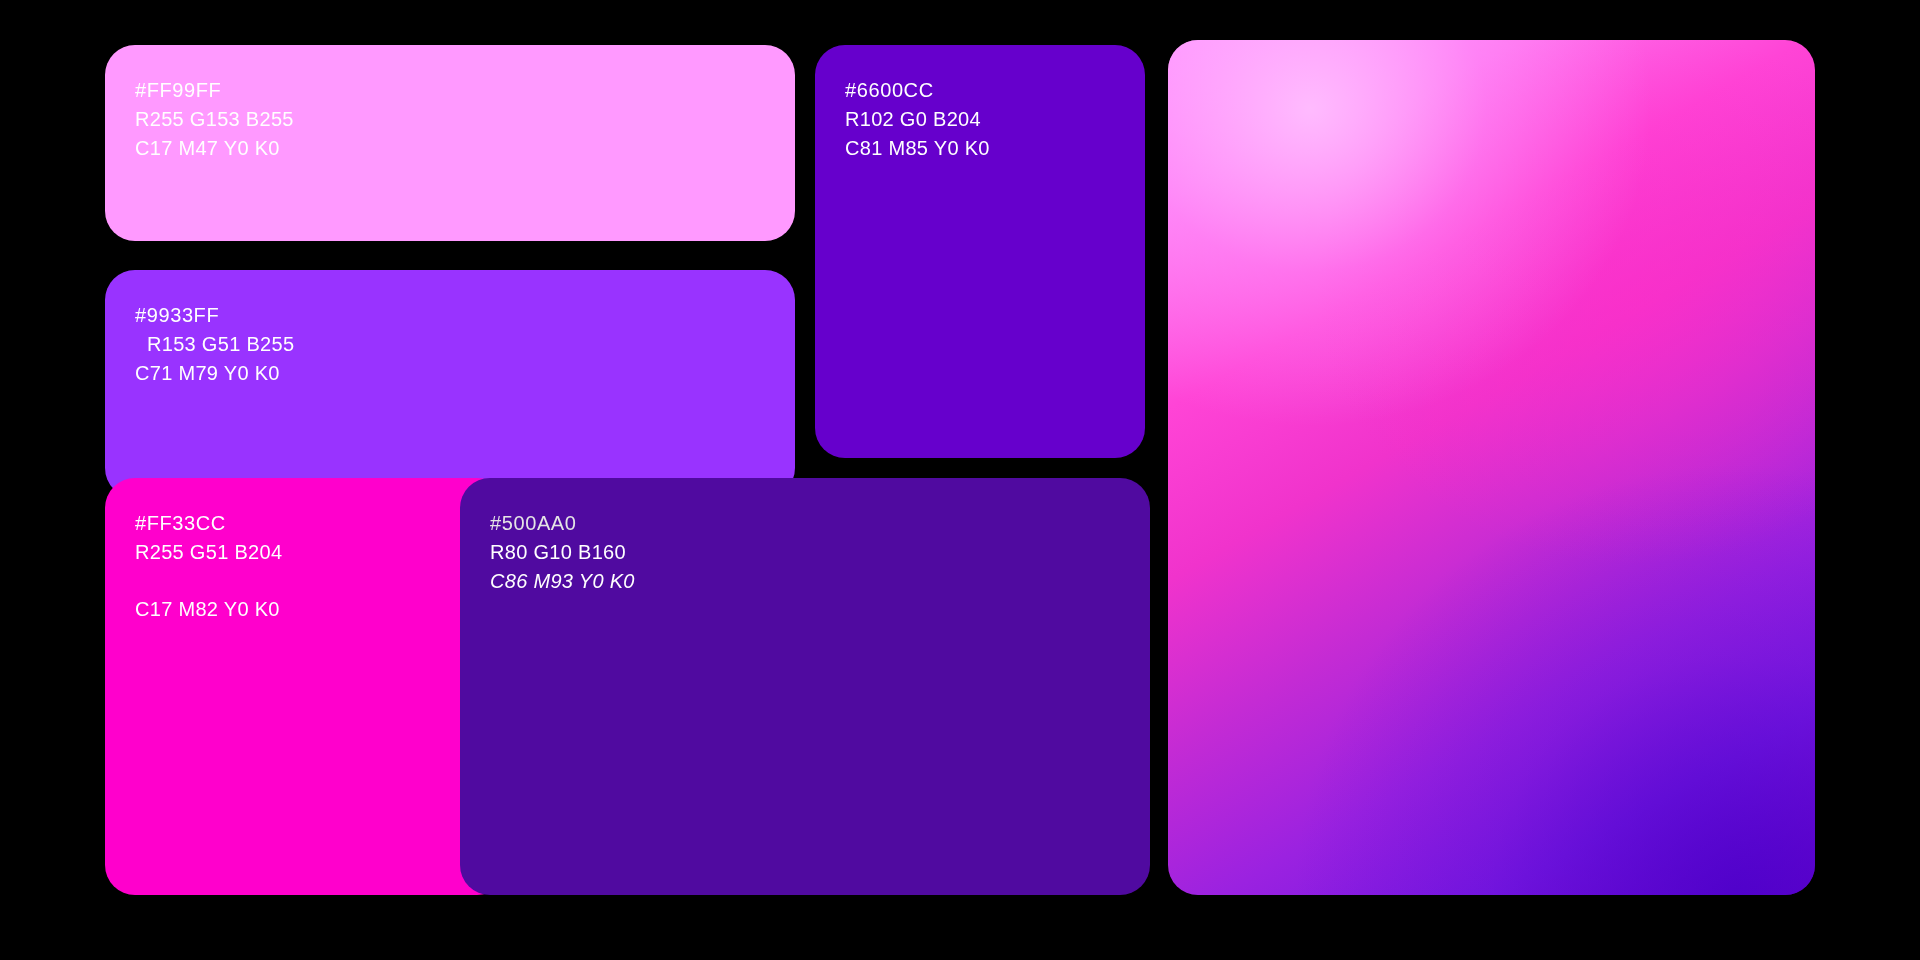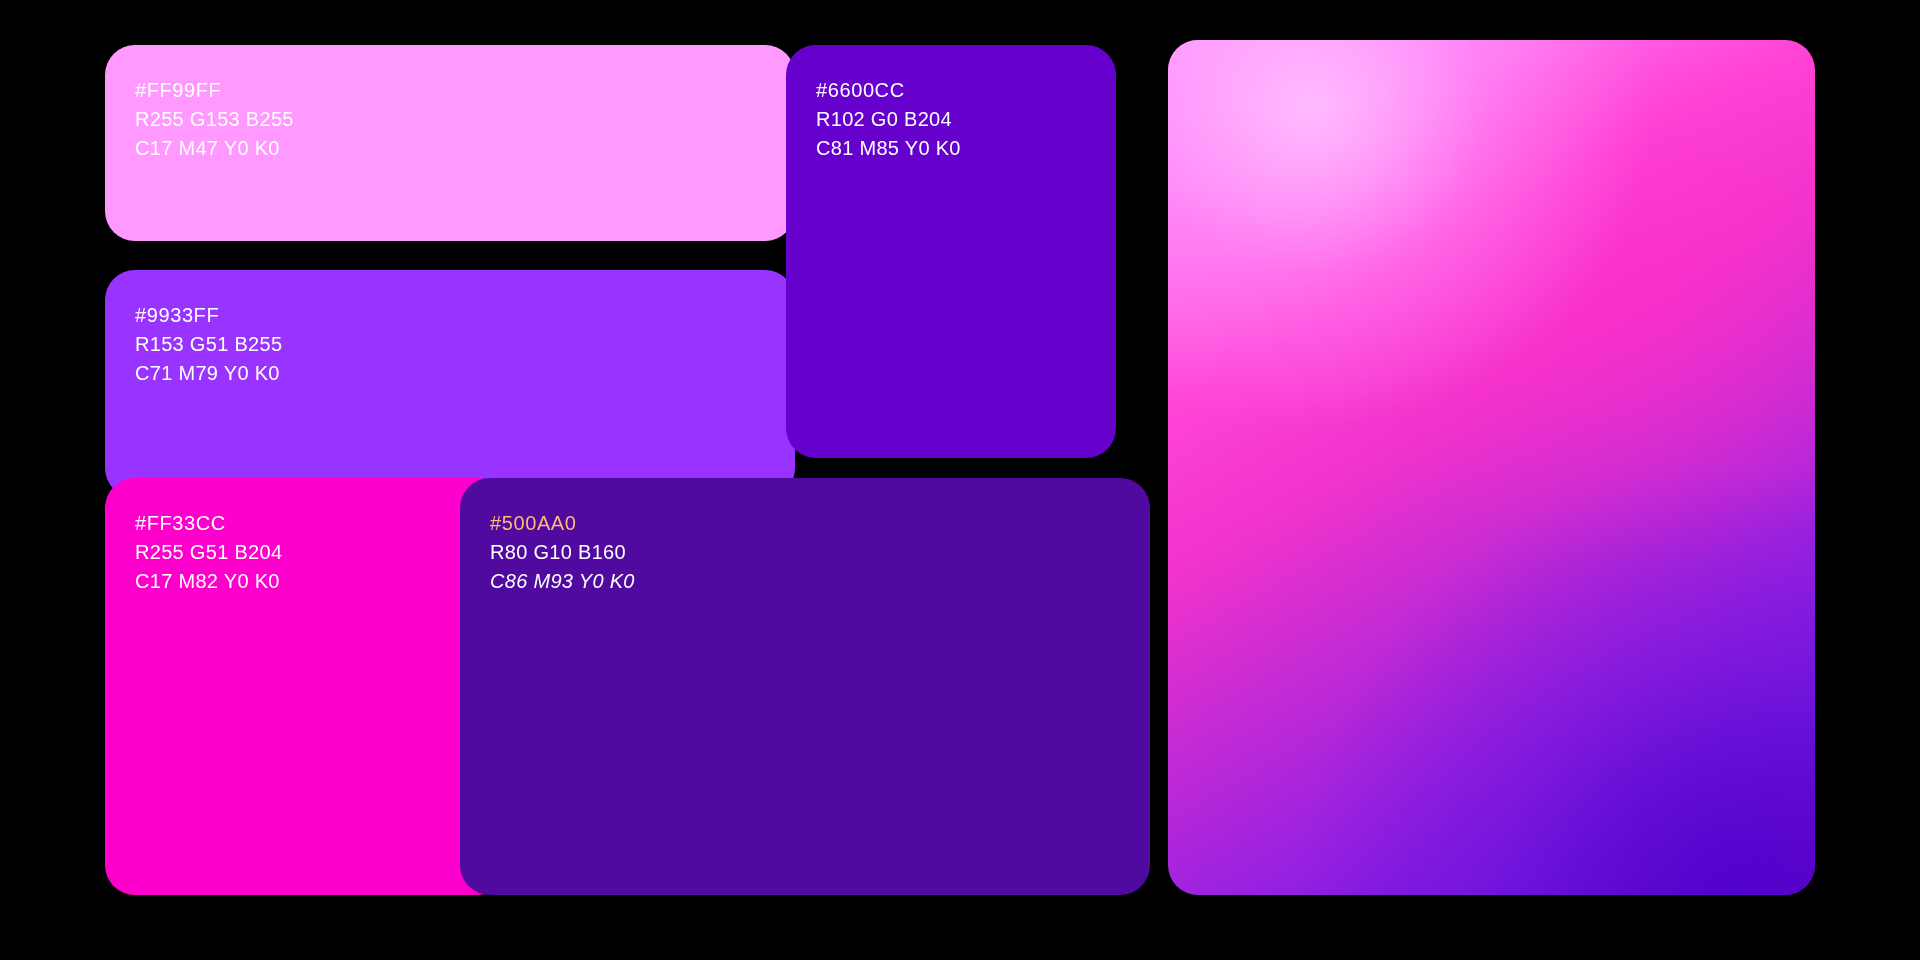--- a/index.html
+++ b/index.html
@@ -33,21 +33,21 @@
     color:#ffffff;
     white-space:nowrap;
     font-weight:400;
   }
   .swatch-line.hex { letter-spacing:0.6px; }
 
   
   #sw-ff99ff { left:105px;  top:45px;  width:690px; height:196px; }
   #sw-9933ff { left:105px;  top:270px; width:690px; height:228px; }
   #sw-ff33cc { left:105px;  top:478px; width:402px; height:417px; }
-  #sw-6600cc { left:786px;  top:45px;  width:330px; height:413px; }
+  #sw-6600cc { left:815px;  top:45px;  width:330px; height:413px; }
   #sw-500aa0 { left:460px;  top:478px; width:690px; height:417px; }
 
   #gradient-panel {
     position:absolute;
     left:1168px; top:40px;
     width:647px; height:855px;
     border-radius:30px;
     overflow:hidden;
   }
   #gradient-panel .grad-layer {
@@ -91,44 +91,44 @@
     <div class="swatch-info">
       <span class="swatch-line hex" style="color: rgb(255, 255, 255);">#FF99FF</span>
       <span class="swatch-line" style="color: rgb(255, 255, 255); text-align: center;">R255 G153 B255</span>
       <span class="swatch-line" style="color: rgb(255, 255, 255);">C17 M47 Y0 K0</span>
     </div>
   </div>
 
   <div class="swatch" id="sw-9933ff" style="background: rgb(153, 51, 255);">
     <div class="swatch-info">
       <span class="swatch-line hex" style="color: rgb(255, 255, 255);">#9933FF</span>
-      <span class="swatch-line" style="color: rgb(255, 255, 255);">R153 G51 B255</span>
+      <span class="swatch-line" style="color: rgb(255, 255, 255); margin-left: 12px;">R153 G51 B255</span>
       <span class="swatch-line" style="color: rgb(255, 255, 255);">C71 M79 Y0 K0</span>
     </div>
   </div>
 
   <div class="swatch" id="sw-ff33cc" style="background: rgb(255, 0, 204);">
     <div class="swatch-info">
       <span class="swatch-line hex" style="color: rgb(255, 255, 255);">#FF33CC</span>
       <span class="swatch-line" style="color: rgb(255, 255, 255);">R255 G51 B204</span>
-      <span class="swatch-line" style="color: rgb(255, 255, 255);">C17 M82 Y0 K0</span>
+      <span class="swatch-line" style="color: rgb(255, 255, 255); margin-top: 28px;">C17 M82 Y0 K0</span>
     </div>
   </div>
 
   <div class="swatch" id="sw-6600cc" style="background: rgb(102, 0, 204);">
     <div class="swatch-info">
       <span class="swatch-line hex" style="color: rgb(255, 255, 255);">#6600CC</span>
       <span class="swatch-line" style="color: rgb(255, 255, 255);">R102 G0 B204</span>
       <span class="swatch-line" style="color: rgb(255, 255, 255);">C81 M85 Y0 K0</span>
     </div>
   </div>
 
   <div class="swatch" id="sw-500aa0" style="background: rgb(80, 10, 160);">
     <div class="swatch-info">
-      <span class="swatch-line hex" style="color: #fdba74;">#500AA0</span>
+      <span class="swatch-line hex" style="color: #e5e5e5;">#500AA0</span>
       <span class="swatch-line" style="color: rgb(255, 255, 255);">R80 G10 B160</span>
       <span class="swatch-line" style="color: rgb(255, 255, 255); font-style: italic;">C86 M93 Y0 K0</span>
     </div>
   </div>
 
   <div id="gradient-panel">
     <div class="grad-layer grad-base"></div>
     <div class="grad-layer grad-mid"></div>
     <div class="grad-layer grad-sheen"></div>
     <div class="grad-layer grad-deep"></div>

